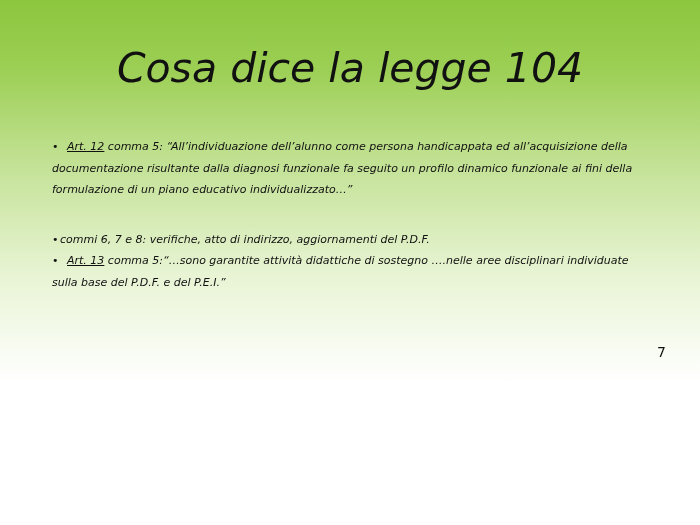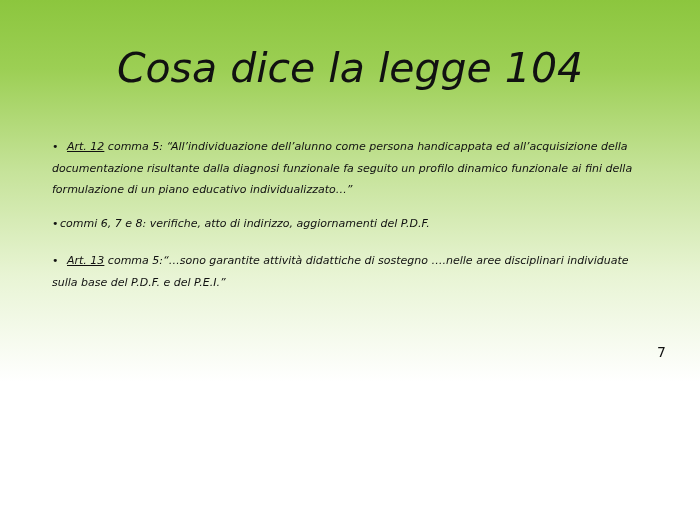--- a/index.html
+++ b/index.html
@@ -40,24 +40,23 @@
   }
   .para {
     font-family: "DejaVu Sans", sans-serif;
     font-style: italic;
     font-size: 11px;
     line-height: 21.5px;
     color: #111111;
     margin: 0 0 0 0;
   }
   .para.gap-before {
-    margin-top: 16px;
   }
   .para.small-gap {
-    margin-top: 12px;
+    margin-top: 28px;
   }
   .bullet-wide {
     display: inline-block;
     width: 15px;
   }
   .bullet-tight {
     display: inline-block;
     width: 8px;
   }
   .u {

